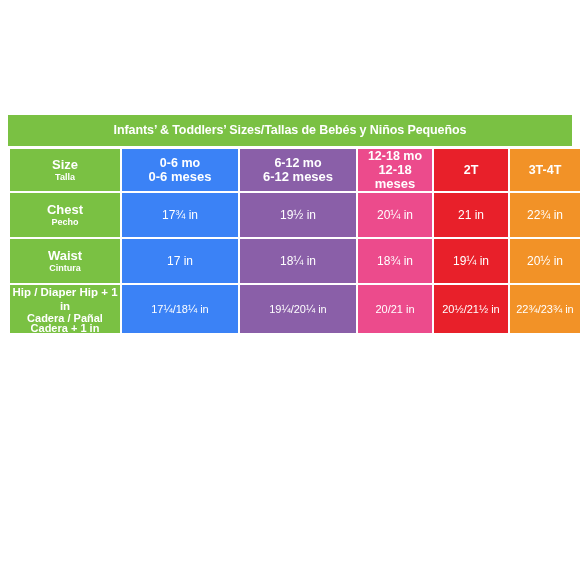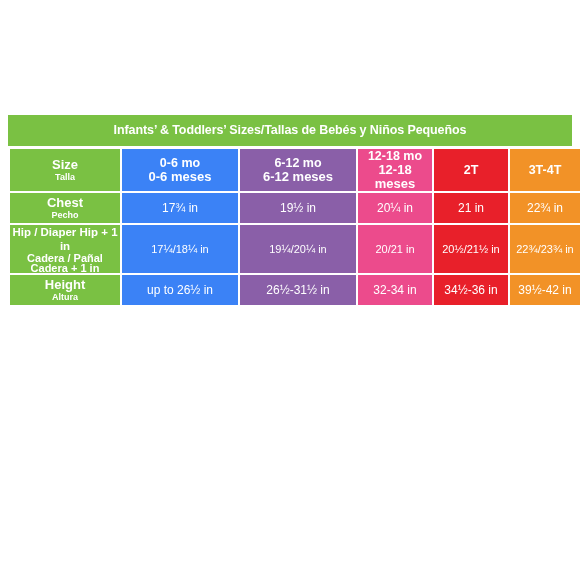--- a/index.html
+++ b/index.html
@@ -40,21 +40,21 @@
     width: 564px;
     margin-top: 1px;
     table-layout: fixed;
   }
 
   table.size-table td {
     text-align: center;
     vertical-align: middle;
     color: #ffffff;
     padding: 0;
-    height: 30px;
+    height: 44px;
     overflow: hidden;
   }
 
   
   col.c-label { width: 110px; }
   col.c-d0    { width: 116px; }
   col.c-d1    { width: 116px; }
   col.c-d2    { width: 74px; }
   col.c-d3    { width: 74px; }
   col.c-d4    { width: 70px; }
@@ -173,20 +173,41 @@
           <span class="val">20¼ in</span>
         </td>
         <td class="bg-red">
           <span class="val">21 in</span>
         </td>
         <td class="bg-orange">
           <span class="val">22¾ in</span>
         </td>
       </tr>
 
+      <tr class="row-waist">
+        <td class="bg-green">
+          <span class="lbl-en">Waist</span>
+          <span class="lbl-es">Cintura</span>
+        </td>
+        <td class="bg-blue">
+          <span class="val">17 in</span>
+        </td>
+        <td class="bg-purple">
+          <span class="val">18¼ in</span>
+        </td>
+        <td class="bg-pink">
+          <span class="val">18¾ in</span>
+        </td>
+        <td class="bg-red">
+          <span class="val">19¼ in</span>
+        </td>
+        <td class="bg-orange">
+          <span class="val">20½ in</span>
+        </td>
+      </tr>
 
       <tr class="row-hip">
         <td class="bg-green">
           <span class="lbl-en">Hip / Diaper Hip + 1 in</span>
           <span class="lbl-es">Cadera / Pañal Cadera + 1 in</span>
         </td>
         <td class="bg-blue">
           <span class="val">17¼/18¼ in</span>
         </td>
         <td class="bg-purple">
@@ -197,37 +218,16 @@
         </td>
         <td class="bg-red">
           <span class="val">20½/21½ in</span>
         </td>
         <td class="bg-orange">
           <span class="val">22¾/23¾ in</span>
         </td>
       </tr>
 
 
-      <tr class="row-height">
-        <td class="bg-green">
-          <span class="lbl-en">Height</span>
-          <span class="lbl-es">Altura</span>
-        </td>
-        <td class="bg-blue">
-          <span class="val">up to 26½ in</span>
-        </td>
-        <td class="bg-purple">
-          <span class="val">26½-31½ in</span>
-        </td>
-        <td class="bg-pink">
-          <span class="val">32-34 in</span>
-        </td>
-        <td class="bg-red">
-          <span class="val">34½-36 in</span>
-        </td>
-        <td class="bg-orange">
-          <span class="val">39½-42 in</span>
-        </td>
-      </tr>
 
     </tbody>
   </table>
 </div>
 
 </body></html>

